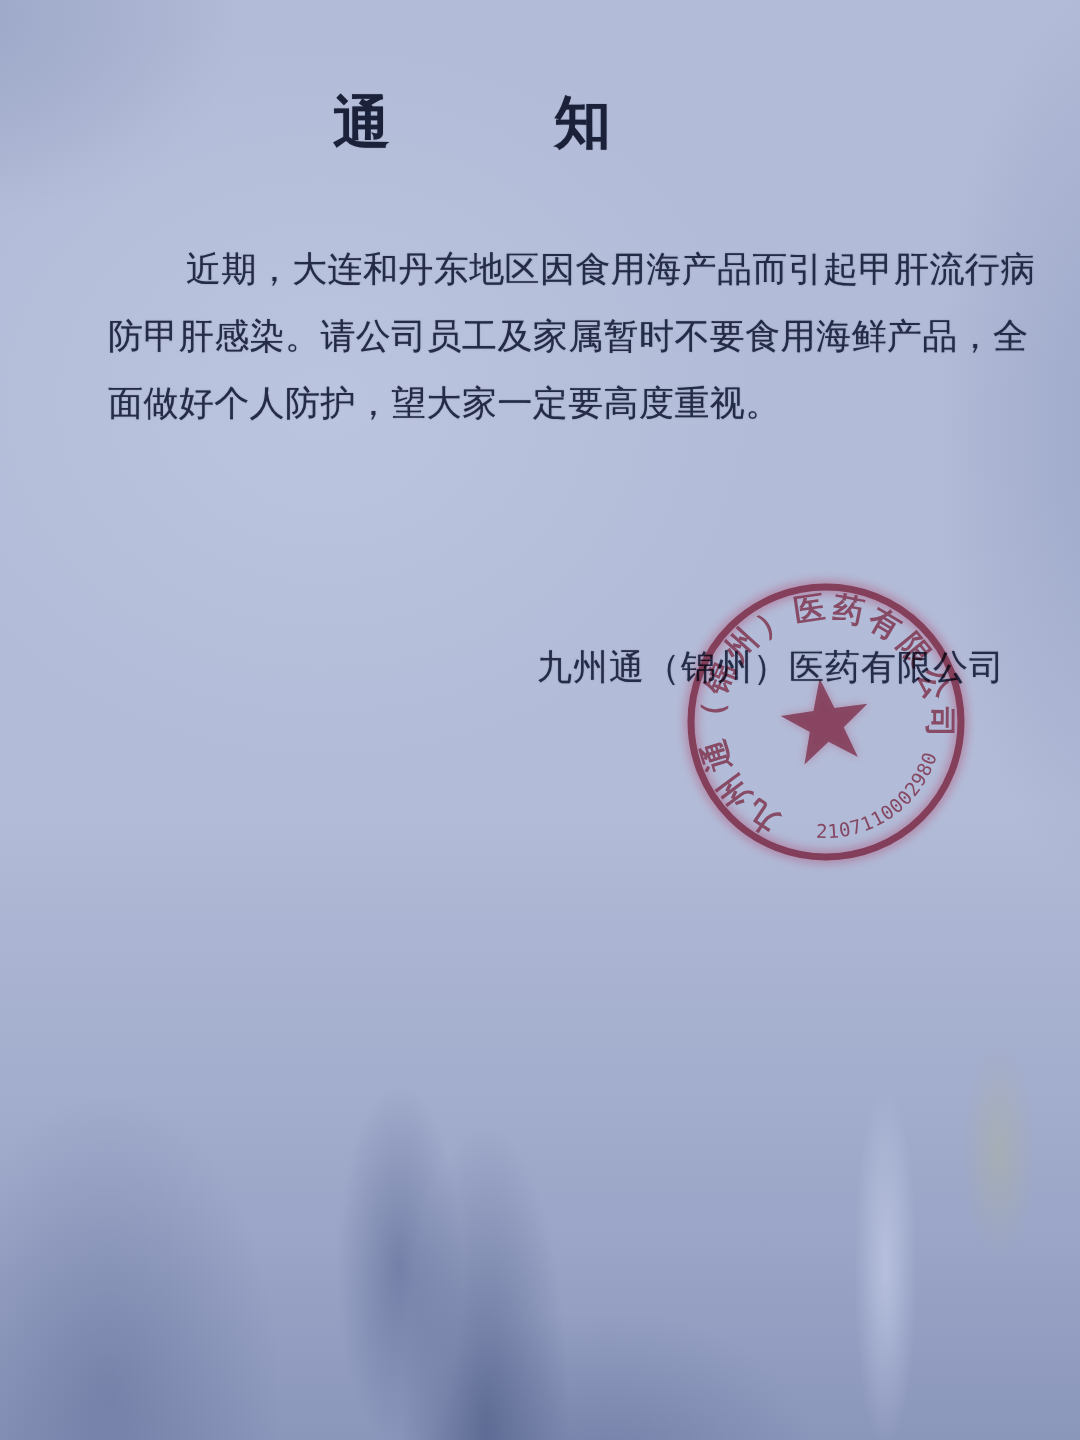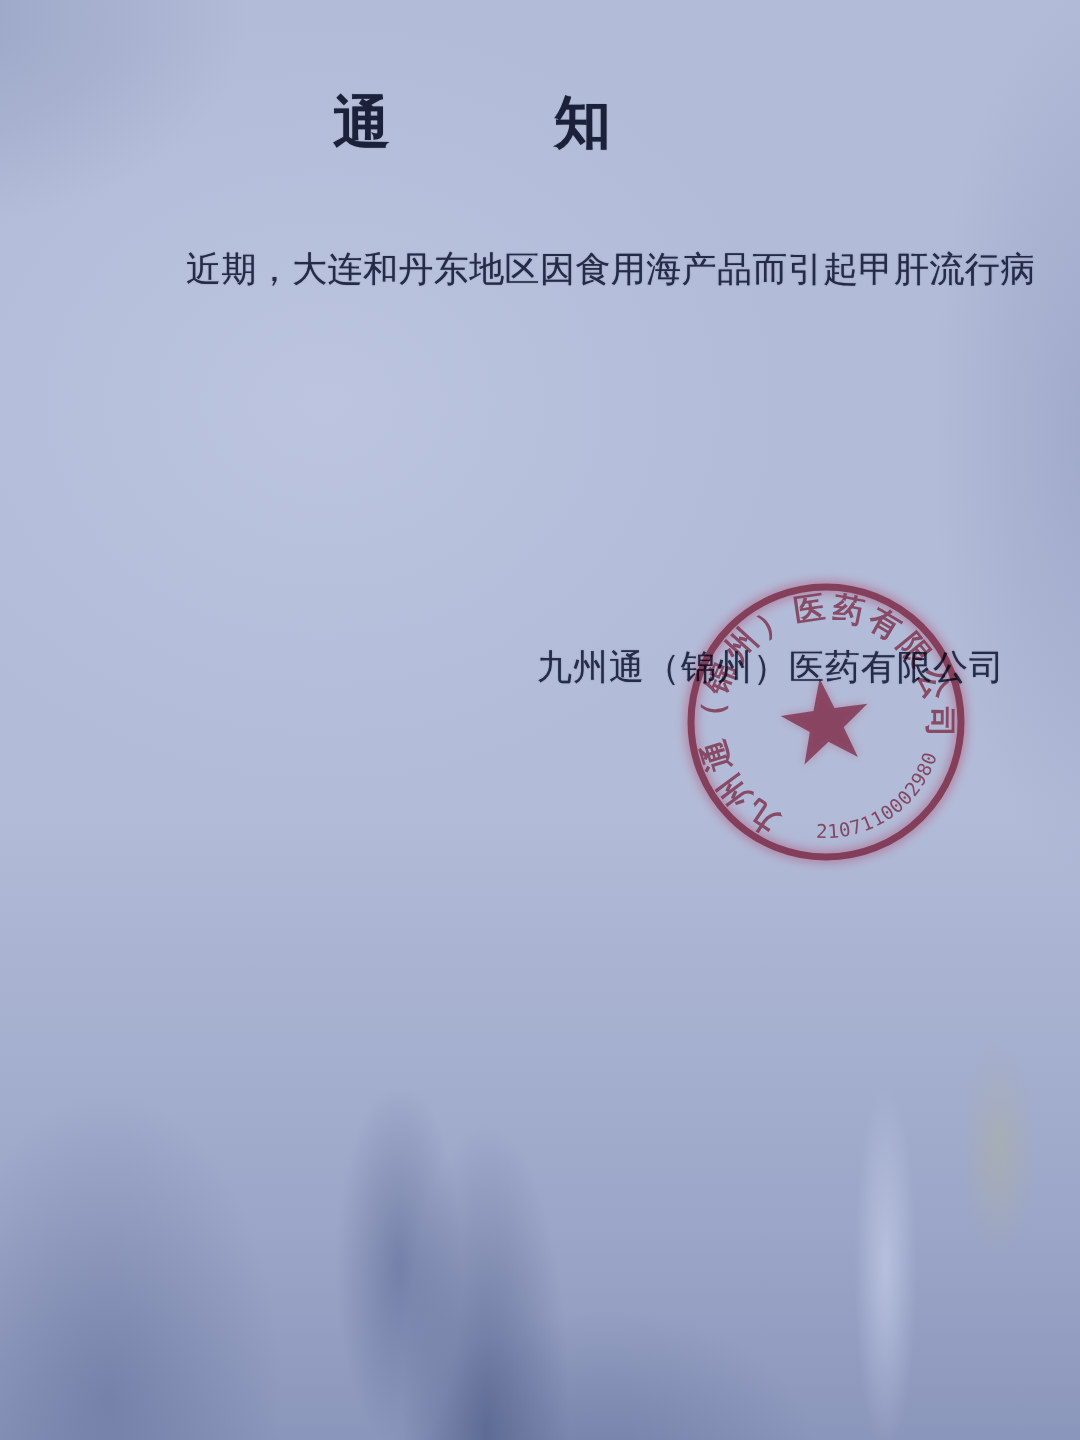--- a/index.html
+++ b/index.html
@@ -100,20 +100,22 @@
 </style>
 </head>
 <body>
 
 <div class="photo">
 
   <h1 class="title">通知</h1>
 
   <div class="body">
     <p class="line indent">近期，大连和丹东地区因食用海产品而引起甲肝流行病</p>
+    <p class="line">防甲肝感染。请公司员工及家属暂时不要食用海鲜产品，全</p>
+    <p class="line">面做好个人防护，望大家一定要高度重视。</p>
   </div>
 
   <div class="signature">九州通（锦州）医药有限公司</div>
 
 
   <svg class="seal" width="350" height="350" viewBox="0 0 350 350" xmlns="http://www.w3.org/2000/svg">
     <defs>
       <path id="ringPath" d="M129.1 264.3 A104 104 0 1 1 275.4 188.1" fill="none"></path>
       <path id="numPath" d="M162.9 285.6 A116 116 0 0 0 285 200" fill="none"></path>
       <filter id="softBlur" x="-25%" y="-25%" width="150%" height="150%">

